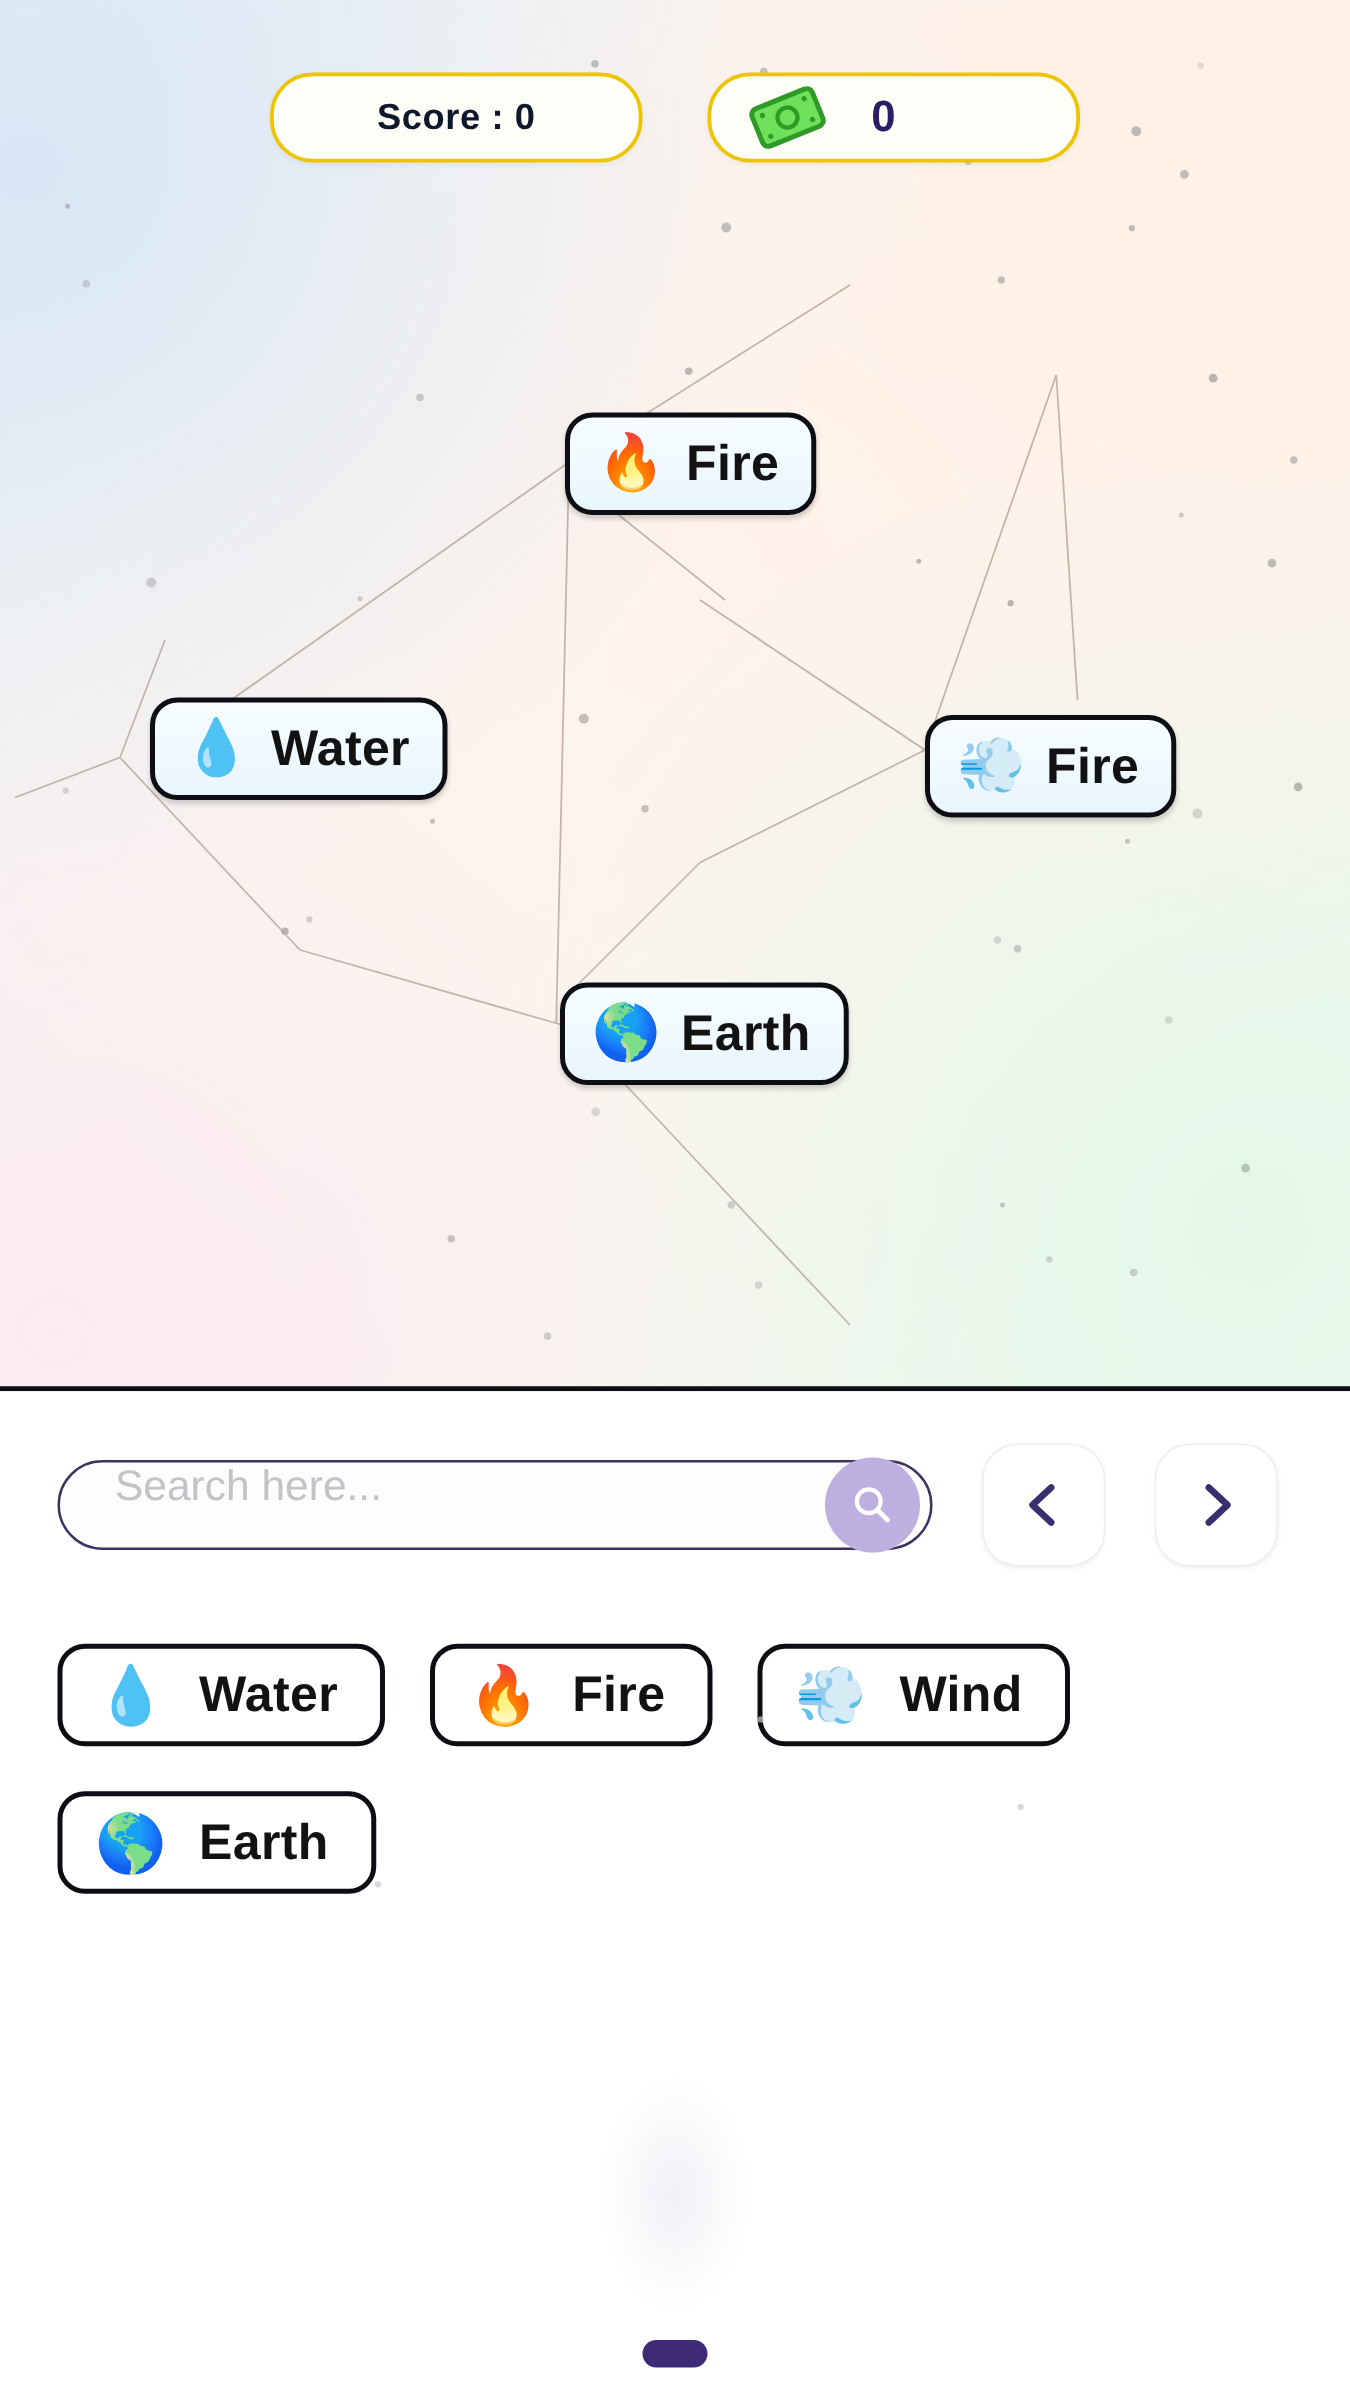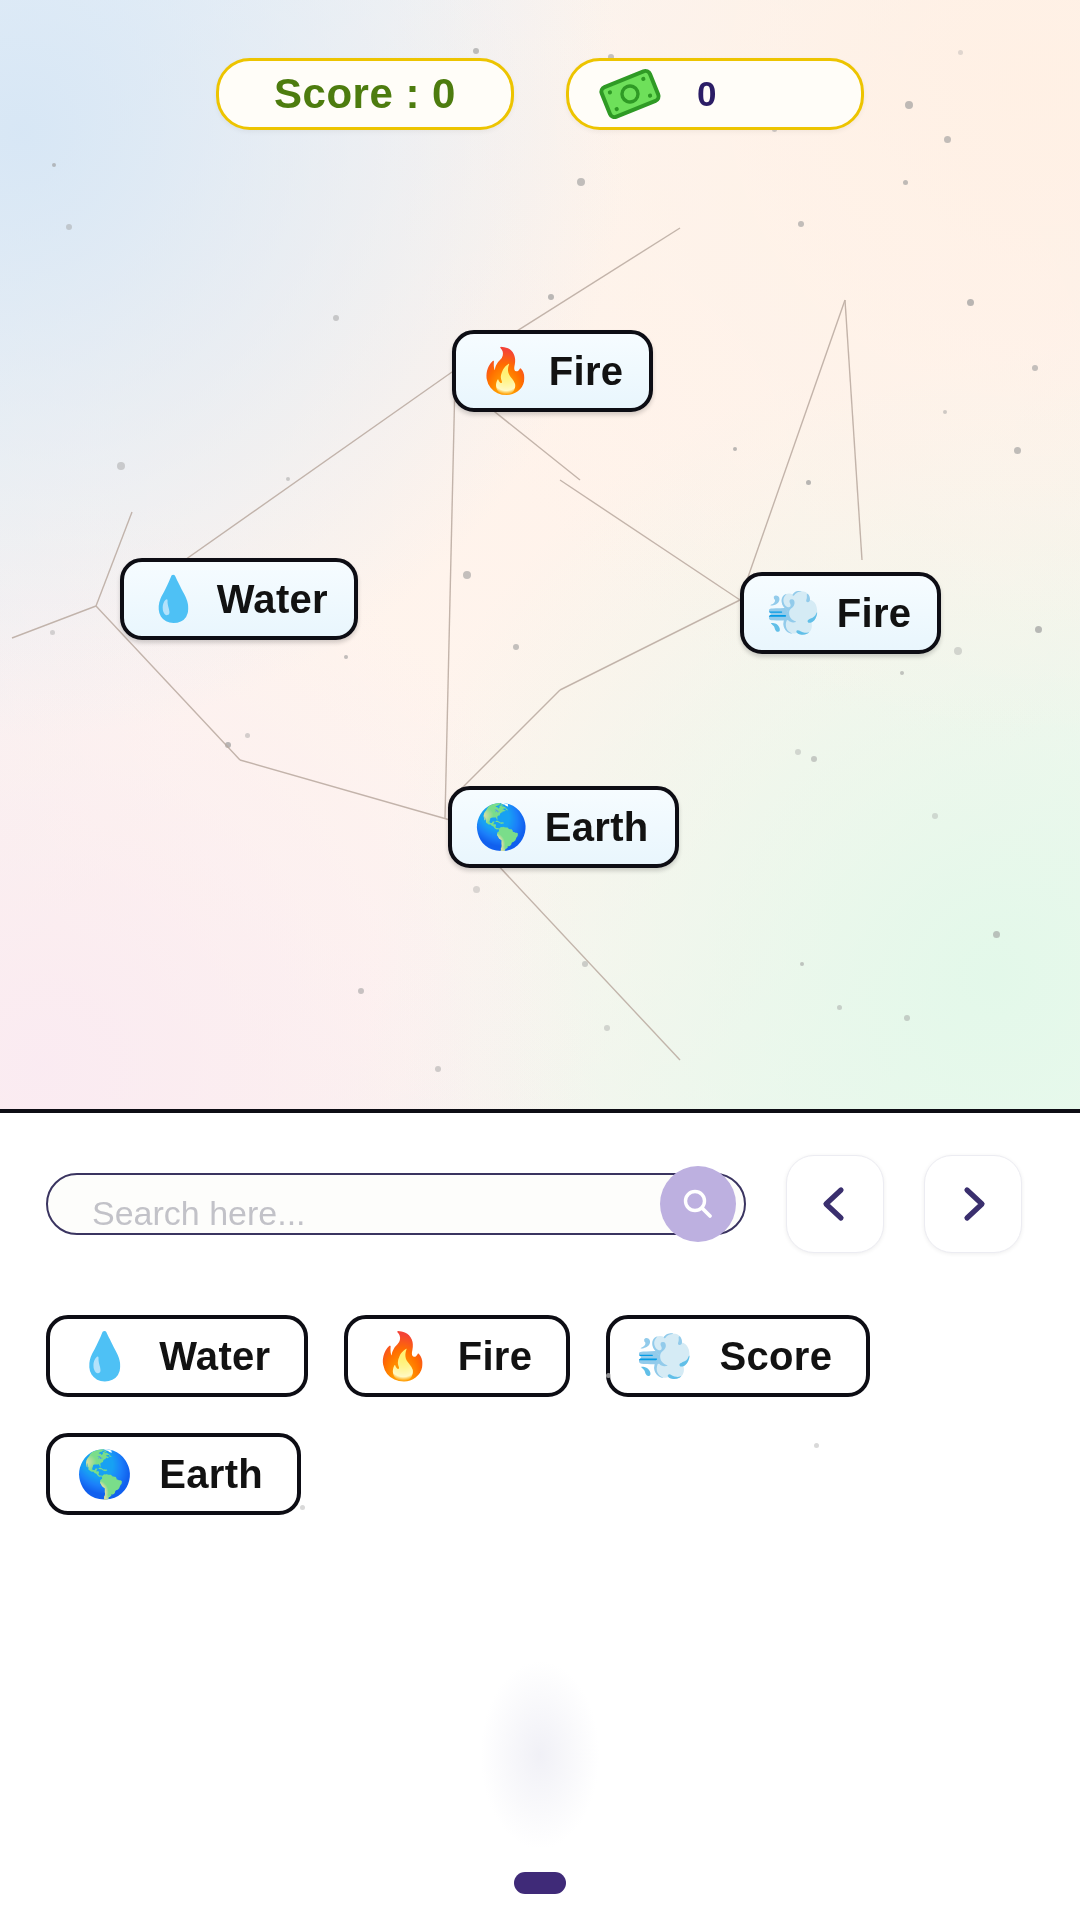--- a/index.html
+++ b/index.html
@@ -57,23 +57,23 @@
     border-radius: 34px;
     height: 72px;
     display: flex;
     align-items: center;
     justify-content: center;
     box-shadow: 0 2px 5px rgba(0,0,0,.05);
   }
   #score-pill { width: 298px; }
   #coins-pill { width: 298px; gap: 0; justify-content: flex-start; padding-left: 28px; }
   .hud-text {
-    font-size: 42px;
+    font-size: 29px;
     font-weight: 700;
-    color: #4d7c0f;
+    color: #0f172a;
     letter-spacing: .5px;
   }
   #coin-icon { width: 66px; height: 58px; flex: 0 0 auto; margin-right: 34px; }
   #coins-value { font-size: 35px; font-weight: 700; color: #2b1d66; }
 
   
   .chip {
     position: absolute;
     display: inline-flex;
     align-items: center;
@@ -106,26 +106,26 @@
 
   #search-row {
     display: flex;
     align-items: center;
     gap: 40px;
   }
 
   #search-box {
     position: relative;
     width: 700px;
-    height: 62px;
+    height: 72px;
     border: 2px solid #3a3460;
     border-radius: 46px;
     background: #fdfdfb;
     display: flex;
-    align-items: flex-end;
+    align-items: flex-start;
     padding: 0 96px 0 44px;
   }
   #search-input {
     border: 0;
     outline: 0;
     background: transparent;
     width: 100%;
     font-family: "Liberation Sans", sans-serif;
     font-size: 34px;
     color: #2b1d66;
@@ -356,21 +356,21 @@
         <div class="tile">
           <span class="emo">💧</span>
           <span class="lbl">Water</span>
         </div>
         <div class="tile">
           <span class="emo">🔥</span>
           <span class="lbl">Fire</span>
         </div>
         <div class="tile">
           <span class="emo">💨</span>
-          <span class="lbl">Score</span>
+          <span class="lbl">Wind</span>
         </div>
         <div class="tile">
           <span class="emo">🌎</span>
           <span class="lbl">Earth</span>
         </div>
       </div>
 
     <div id="bottom-glow"></div>
     <div id="home-indicator"></div>
   <div class="faint-dot" style="left: 300px; top: 392px;"></div>

